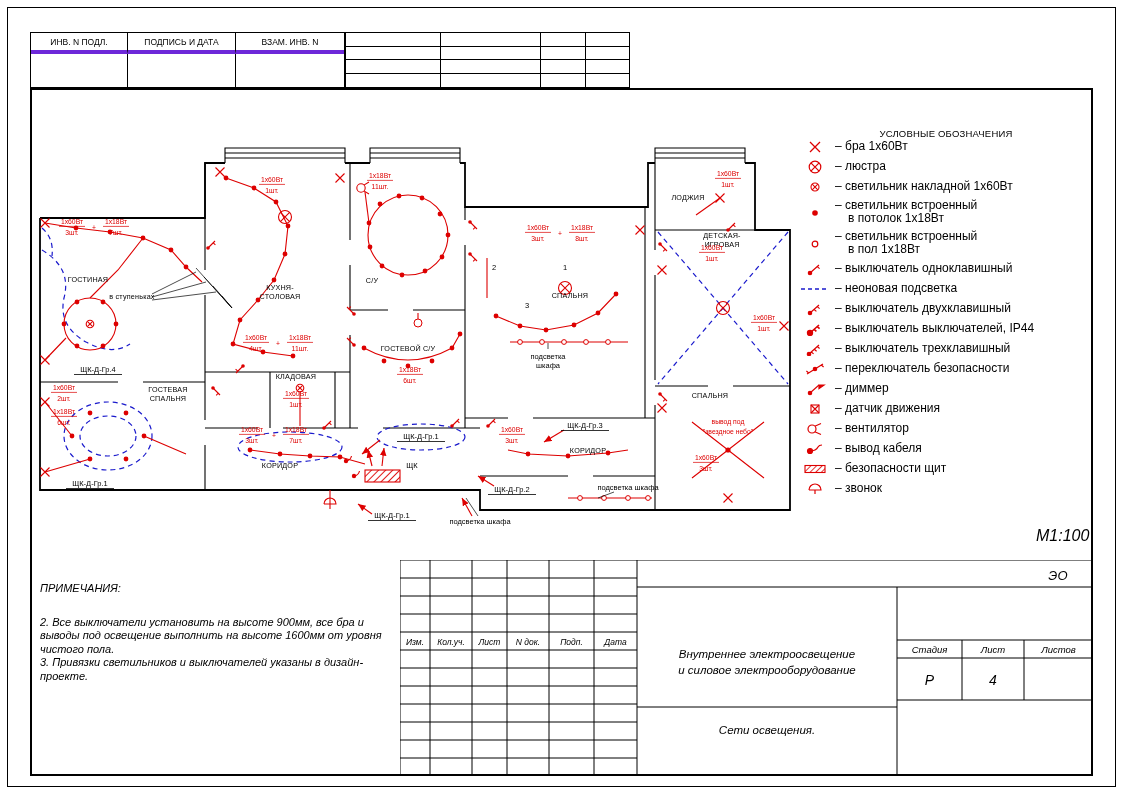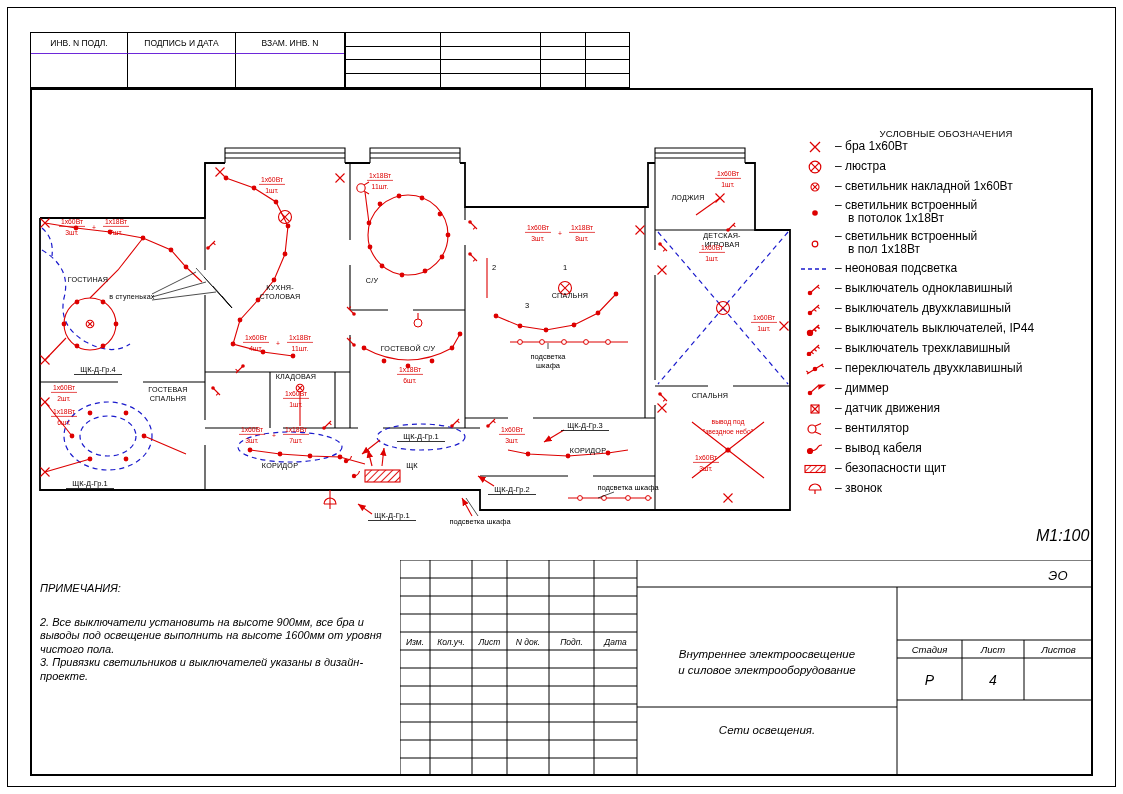--- a/index.html
+++ b/index.html
@@ -3,21 +3,21 @@
 <meta charset="utf-8">
 <style>
   html,body{margin:0;padding:0;background:#9a9a9a;}
   .page{position:relative;width:1123px;height:794px;background:#ffffff;
         font-family:"Liberation Sans","DejaVu Sans",sans-serif;color:#000;overflow:hidden;}
   .outer-border{position:absolute;left:7px;top:7px;width:1107px;height:778px;border:1px solid #000;}
   .main-frame{position:absolute;left:30px;top:88px;width:1063px;height:688px;border:2px solid #000;box-sizing:border-box;}
   
   .table-a{position:absolute;left:30px;top:32px;width:315px;height:56px;border:1.5px solid #000;box-sizing:border-box;
            display:grid;grid-template-columns:97px 108px 1fr;grid-template-rows:21px 1fr;}
-  .table-a .cell{border-right:1px solid #000;border-bottom:1px solid #6d28d9;font-size:8.5px;
+  .table-a .cell{border-right:1px solid #000;border-bottom:4px solid #6d28d9;font-size:8.5px;
                  display:flex;align-items:center;justify-content:center;white-space:nowrap;}
   .table-a .cell:nth-child(3n){border-right:none;}
   .table-a .cell.empty{border-bottom:none;}
   .table-b{position:absolute;left:345px;top:32px;width:285px;height:56px;border:1.5px solid #000;box-sizing:border-box;
            display:grid;grid-template-columns:95px 100px 45px 1fr;grid-template-rows:repeat(4,1fr);}
   .table-b .cell{border-right:1px solid #000;border-bottom:1px solid #000;}
   .table-b .cell.lastc{border-right:none;}
   .table-b .cell.lastr{border-bottom:none;}
   
   .legend{position:absolute;left:795px;top:128px;width:302px;}
@@ -512,35 +512,35 @@
       <span class="leg-icon">
           <svg width="36" height="14">
             <circle cx="18" cy="7" r="2.8" fill="none" stroke="#dd0000" stroke-width="1.2"></circle>
           </svg>
         </span>
       <span class="leg-lbl"><span>–  светильник встроенный</span><span class="l2">в пол 1х18Вт</span></span>
     </div>
     <div class="legend-row">
       <span class="leg-icon">
           <svg width="36" height="14">
-            <line x1="4" y1="7" x2="32" y2="7" stroke="#1a1acc" stroke-width="1.6" stroke-dasharray="4 3"></line>
-          </svg>
-        </span>
-      <span class="leg-lbl">–  неоновая подсветка</span>
-    </div>
-    <div class="legend-row">
-      <span class="leg-icon">
-          <svg width="36" height="14">
             <g stroke="#dd0000" stroke-width="1.2" fill="none">
               <circle cx="13" cy="11" r="1.7" fill="#dd0000"></circle>
               <path d="M13,11 L22,3 M20,4.4 L22.6,6.6"></path>
             </g>
           </svg>
         </span>
       <span class="leg-lbl">–  выключатель одноклавишный</span>
+    </div>
+    <div class="legend-row">
+      <span class="leg-icon">
+          <svg width="36" height="14">
+            <line x1="4" y1="7" x2="32" y2="7" stroke="#1a1acc" stroke-width="1.6" stroke-dasharray="4 3"></line>
+          </svg>
+        </span>
+      <span class="leg-lbl">–  неоновая подсветка</span>
     </div>
     <div class="legend-row">
       <span class="leg-icon">
           <svg width="36" height="14">
             <g stroke="#dd0000" stroke-width="1.2" fill="none">
               <circle cx="13" cy="11" r="1.7" fill="#dd0000"></circle>
               <path d="M13,11 L22,3 M20,4.4 L22.6,6.6 M16.8,7.2 L19.4,9.4"></path>
             </g>
           </svg>
         </span>
@@ -570,21 +570,21 @@
     </div>
     <div class="legend-row">
       <span class="leg-icon">
           <svg width="36" height="14">
             <g stroke="#dd0000" stroke-width="1.2" fill="none">
               <circle cx="18" cy="7" r="1.7" fill="#dd0000"></circle>
               <path d="M10,12 L26,2 M24,2.8 L26.6,5 M12,11.2 L9.4,9"></path>
             </g>
           </svg>
         </span>
-      <span class="leg-lbl">–  переключатель двухклавишный</span>
+      <span class="leg-lbl">–  переключатель безопасности</span>
     </div>
     <div class="legend-row">
       <span class="leg-icon">
           <svg width="36" height="14">
             <g stroke="#dd0000" stroke-width="1.2" fill="none">
               <circle cx="13" cy="11" r="1.7" fill="#dd0000"></circle>
               <path d="M13,11 L22,3"></path>
               <path d="M22,3 L27,3 L22,6.5 Z" fill="#dd0000"></path>
             </g>
           </svg>

